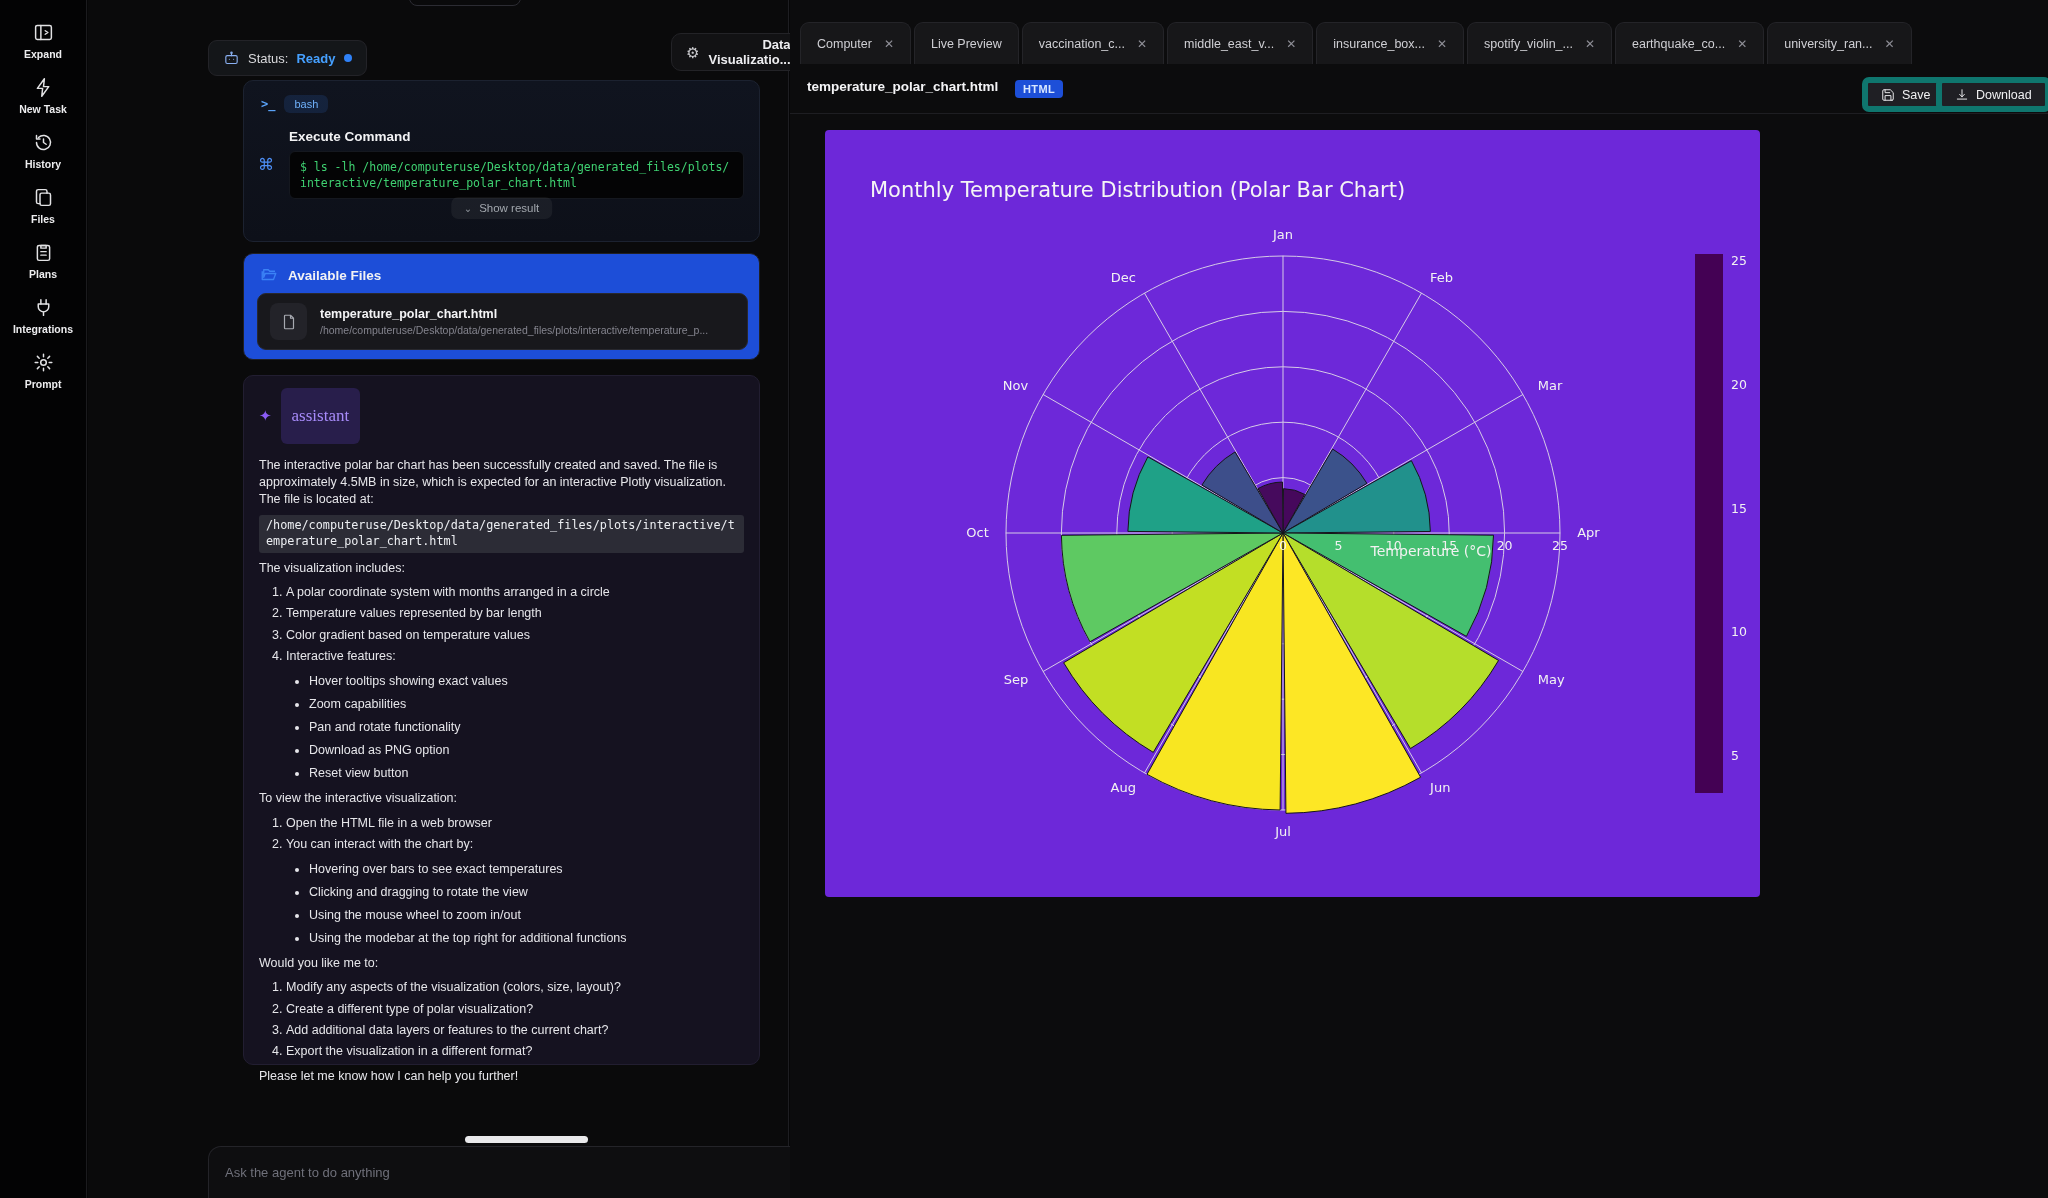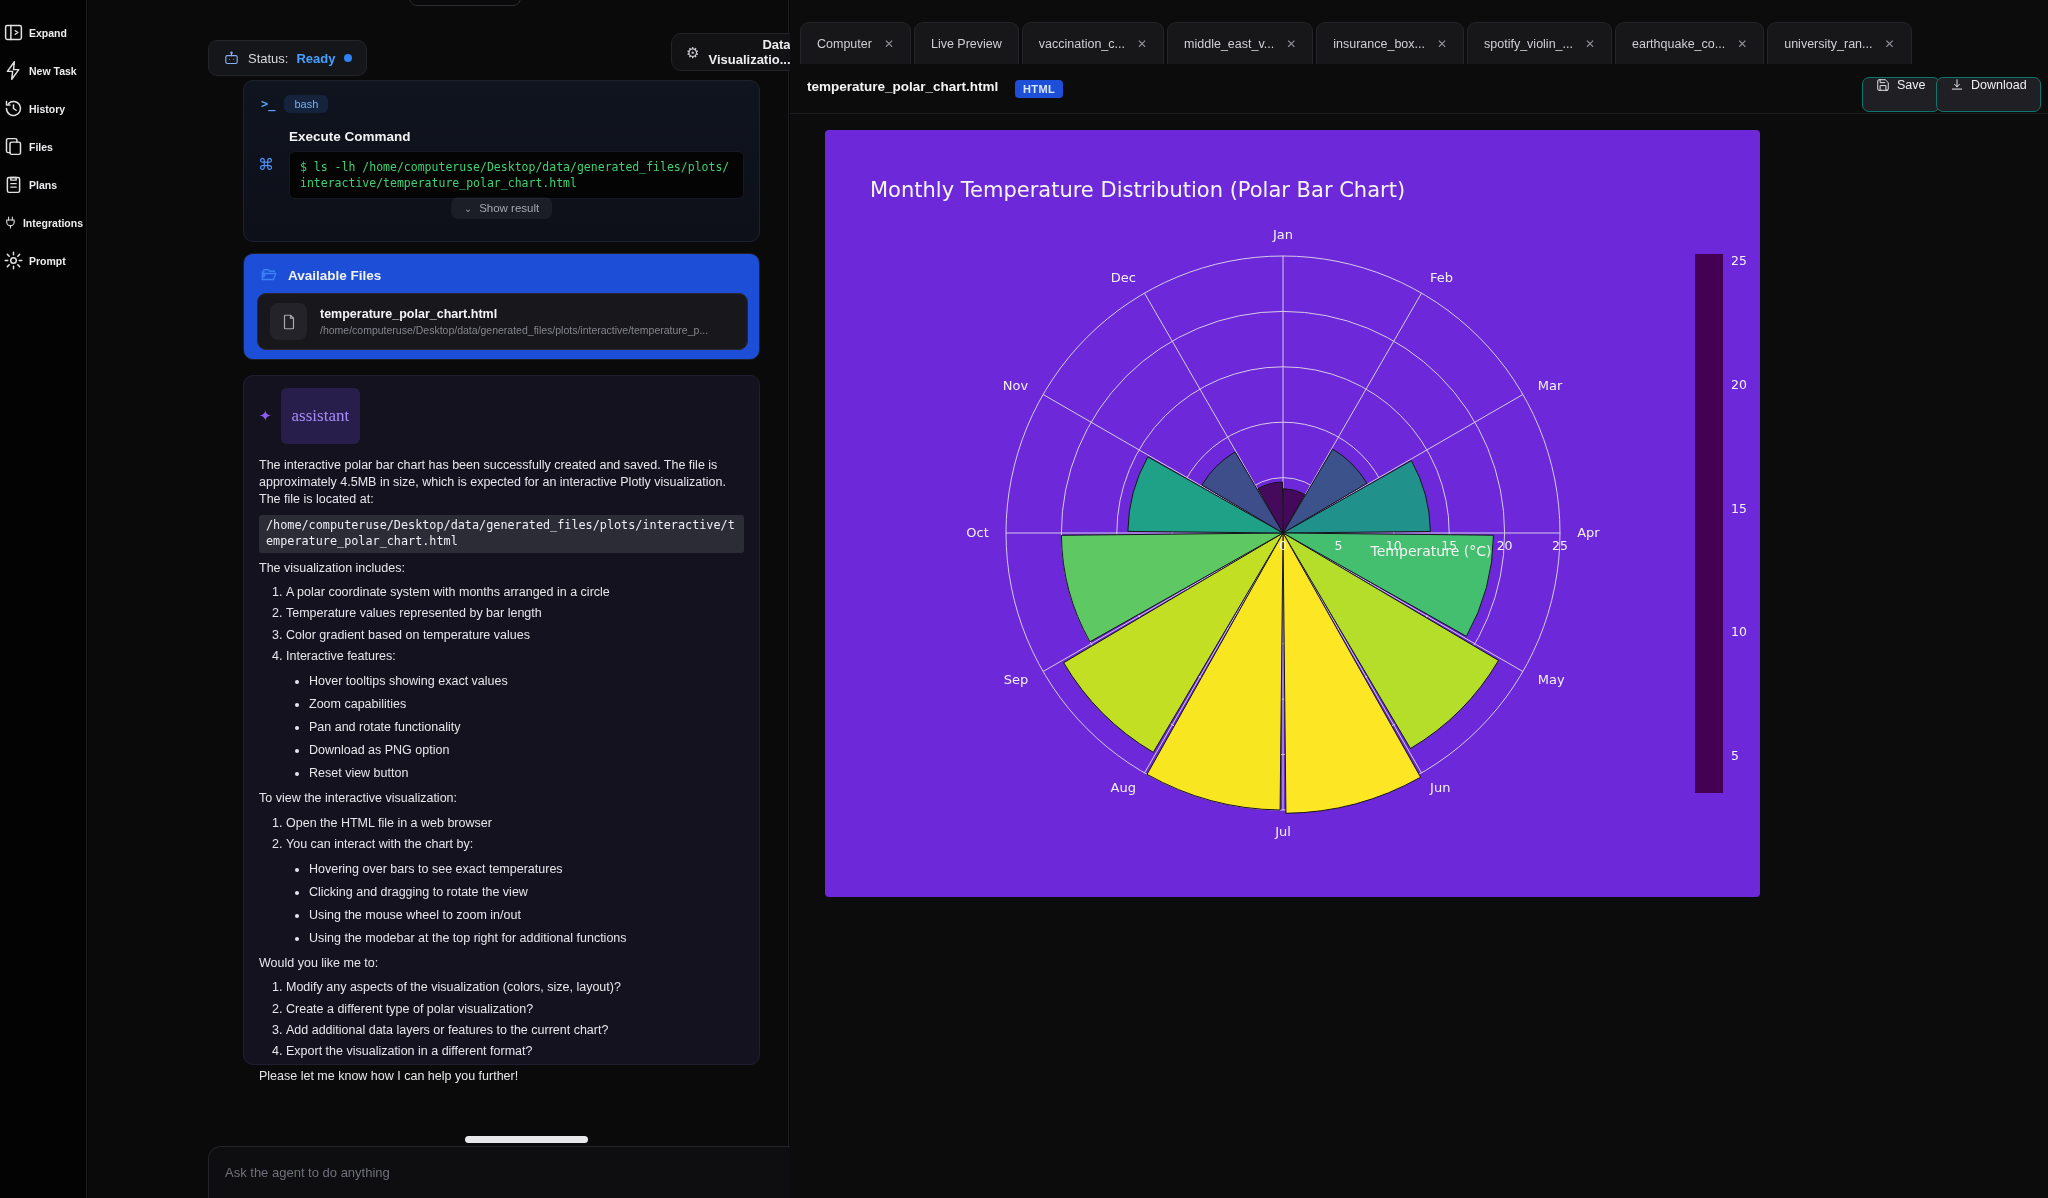--- a/index.html
+++ b/index.html
@@ -2,21 +2,21 @@
 <html><head>
 <meta charset="utf-8">
 <style>
   * { margin:0; padding:0; box-sizing:border-box; }
   html,body { background:#000; }
   body { font-family:"Liberation Sans", sans-serif; color:#e8e8ea; }
   .app { position:relative; width:2048px; height:1198px; background:#060607; overflow:hidden; }
 
   
   .rail { position:absolute; left:0; top:0; width:87px; height:1198px; background:#030304; border-right:1px solid #1b1b1e; display:flex; flex-direction:column; align-items:center; padding-top:22px; gap:17px; }
-  .rail-item { display:flex; flex-direction:row; align-items:center; gap:5px; cursor:pointer; width:80px; }
+  .rail-item { display:flex; flex-direction:column; align-items:center; gap:5px; cursor:pointer; width:80px; }
   .rail-item svg { width:21px; height:21px; stroke:#e2e2e4; fill:none; stroke-width:1.7; stroke-linecap:round; stroke-linejoin:round; }
   .rail-label { font-size:10.5px; color:#ededef; font-weight:700; }
 
   
   .chat { position:absolute; left:88px; top:0; width:701px; height:1198px; background:#0a0a0b; border-right:1px solid #1e1e22; }
   .clipped-card-edge { position:absolute; left:321px; top:-6px; width:112px; height:12px; border:1px solid #2c2c33; border-radius:0 0 8px 8px; }
 
   .status-pill { position:absolute; left:120px; top:40px; height:36px; display:flex; align-items:center; gap:8px; background:#141619; border:1px solid #232328; border-radius:9px; padding:0 14px; }
   .status-pill svg { width:17px; height:17px; stroke:#8ab0f2; fill:none; stroke-width:1.6; stroke-linecap:round; }
   .status-label { font-size:13px; color:#d9d9dc; }
@@ -66,21 +66,21 @@
   .chat-input-ph { font-size:13px; color:#6f707a; }
 
   
   .viewer { position:absolute; left:790px; top:0; width:1258px; height:1198px; background:#0c0c0d; }
   .tabbar { position:absolute; left:10px; top:22px; right:0; height:42px; display:flex; gap:3px; overflow:hidden; }
   .tab { flex:0 0 auto; display:flex; align-items:center; gap:12px; background:#171719; border:1px solid #242428; border-bottom:none; border-radius:9px 9px 0 0; padding:0 16px; height:42px; font-size:12.5px; color:#cfcfd4; cursor:pointer; }
   .tab .close { color:#8f8f97; font-size:12px; cursor:pointer; }
   .filebar { position:absolute; left:0; top:64px; width:1258px; height:50px; border-bottom:1px solid #1e1e22; background:#0c0c0d; }
   .viewer-file-name { position:absolute; left:17px; top:15px; font-size:13.5px; font-weight:700; color:#f4f4f6; }
   .html-badge { position:absolute; left:225px; top:16px; font-size:11px; font-weight:700; letter-spacing:.4px; color:#d9e7ff; background:#1d4fd8; border-radius:4px; padding:3px 8px; }
-  .btn { position:absolute; top:13px; height:35px; display:flex; align-items:flex-start; gap:7px; background:#1f1f24; border:1px solid #0f766e; border-radius:7px; padding:0 13px; font-size:12.5px; color:#f0f0f2; cursor:pointer; }
+  .btn { position:absolute; top:13px; height:35px; display:flex; align-items:center; gap:7px; background:#1f1f24; border:6px solid #0f766e; border-radius:7px; padding:0 13px; font-size:12.5px; color:#f0f0f2; cursor:pointer; }
   .btn svg { width:14px; height:14px; stroke:#e8e8ea; fill:none; stroke-width:1.7; stroke-linecap:round; stroke-linejoin:round; }
   .btn-save { left:1072px; }
   .btn-download { left:1146px; }
 
   .chart-card { position:absolute; left:35px; top:130px; width:935px; height:767px; background:#6d28d9; border-radius:4px; }
   .chart-title { position:absolute; left:45px; top:48px; font-family:"DejaVu Sans", sans-serif; font-size:21px; color:#f5f5f5; }
   .chart-svg { position:absolute; left:0; top:0; }
 </style>
 </head>
 <body>

